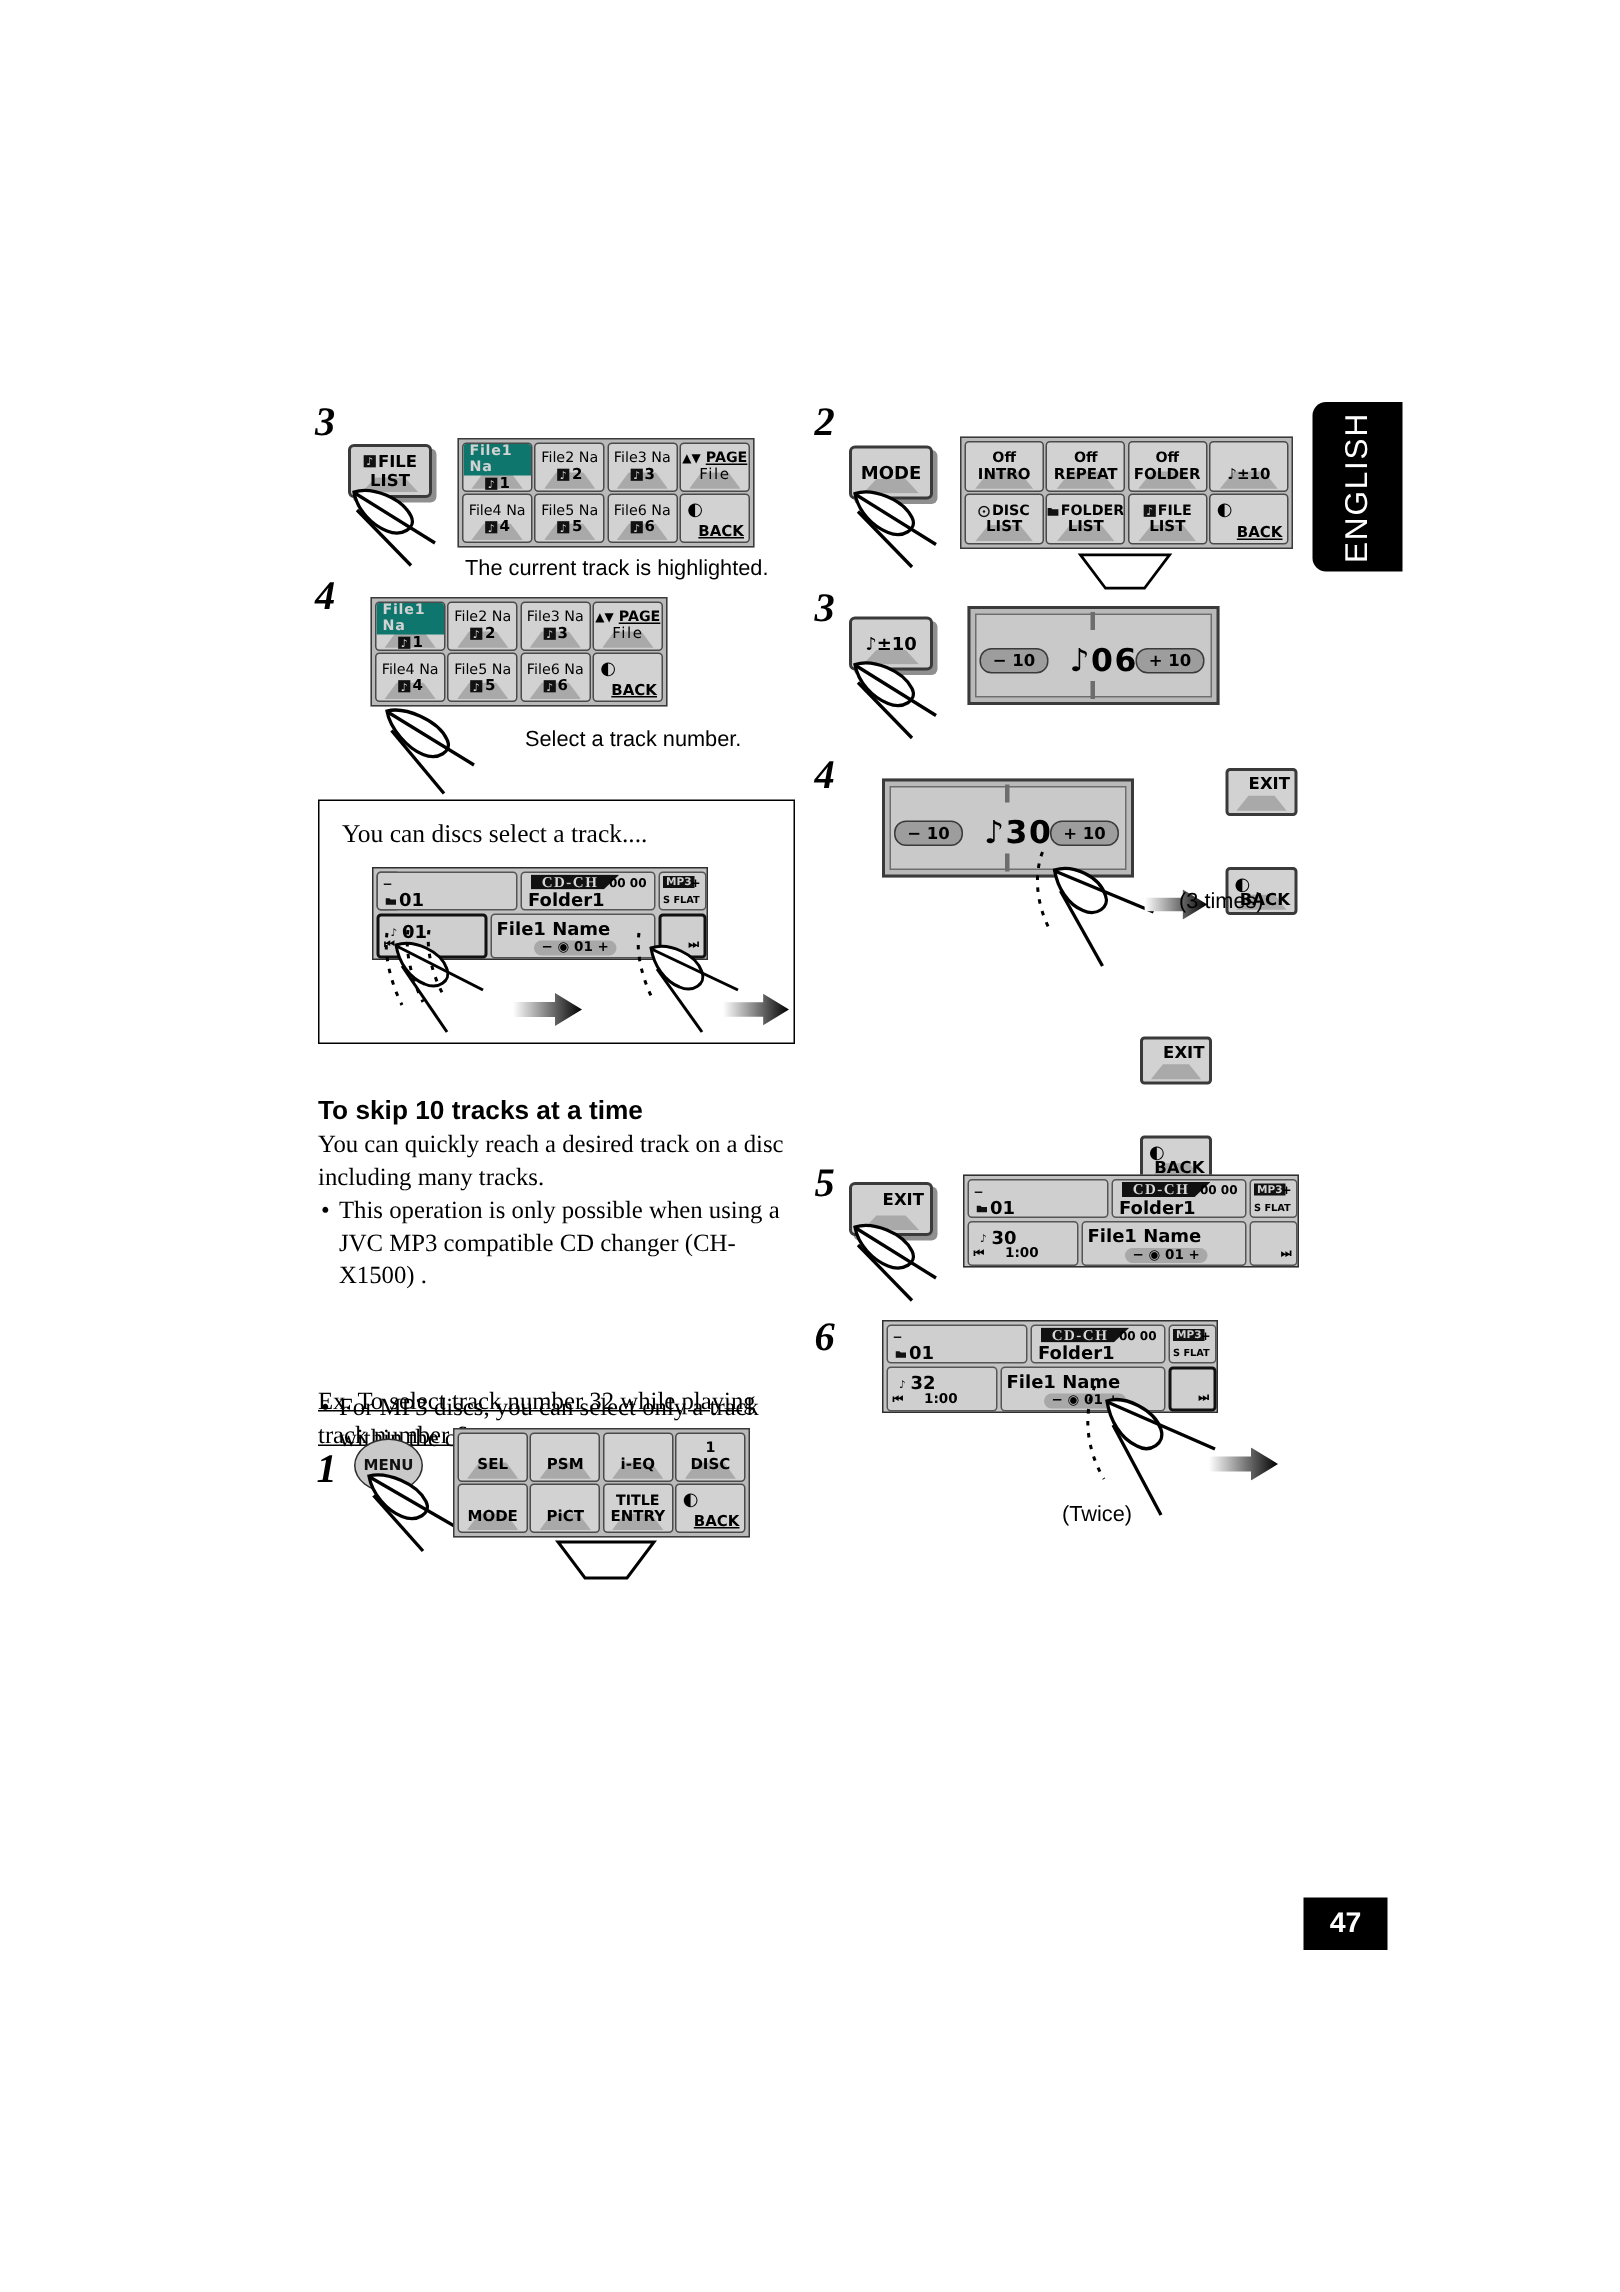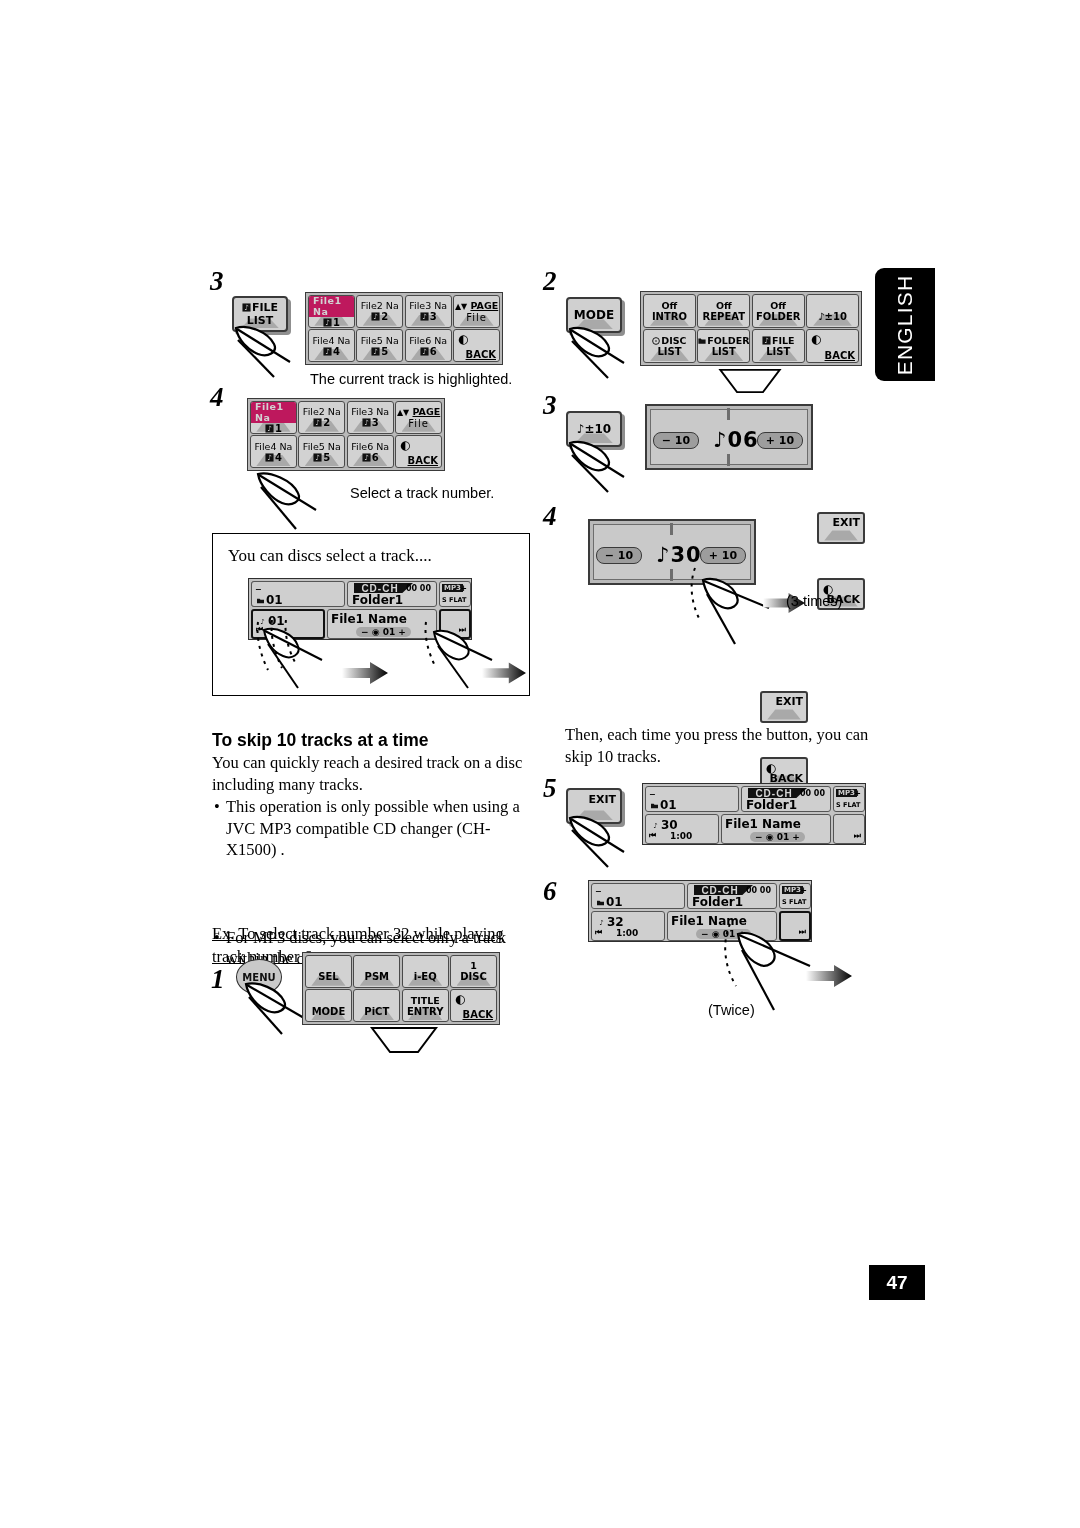--- a/index.html
+++ b/index.html
@@ -52,21 +52,21 @@
   }
   
   .skey.ramp::after{
     content:"";position:absolute;left:12%;right:12%;bottom:1px;height:36%;
     background:#a9a9a9;clip-path:polygon(14% 100%,0% 100%,24% 0%,76% 0%,100% 100%,86% 100%);
     z-index:0;
   }
   .skey > *{position:relative;z-index:1;}
   .skey .t1{font-size:9.5px;line-height:11px;letter-spacing:0px;}
   .skey .t2{font-size:10px;line-height:11px;}
-  .skey .hl{background:#be185d;color:#d2d2d2;padding:0 4px;letter-spacing:.5px;}
+  .skey .hl{background:#0f766e;color:#d2d2d2;padding:0 4px;letter-spacing:.5px;}
 
   
   .hardkey{
     position:absolute;background:#d0d0d0;border:2px solid #3a3a3a;
     border-radius:4px;box-shadow:3px 3px 0 #8f8f8f;
     display:flex;flex-direction:column;align-items:center;justify-content:center;
     font-family:"DejaVu Sans",sans-serif;font-weight:bold;color:#000;
     overflow:hidden;box-sizing:border-box;
   }
   .hardkey::after{
@@ -109,21 +109,21 @@
     position:absolute;background:#c3c3c3;border:1.5px solid #2f2f2f;
     box-sizing:border-box;
   }
   .lcdcell{
     position:absolute;background:#cfcfcf;border:1.5px solid #555;border-radius:3px;
     box-sizing:border-box;font-family:"DejaVu Sans",sans-serif;font-weight:bold;color:#000;
   }
   .lcdcell.thick{border:2.5px solid #111;}
   .srcbadge{
     position:absolute;background:#111;color:#d6d6d6;
-    font-family:Liberation Sans, sans-serif;font-weight:bold;font-size:10px;
+    font-family:Liberation Serif, serif;font-weight:bold;font-size:10px;
     letter-spacing:1px;display:flex;align-items:center;justify-content:center;
     clip-path:polygon(0 0,100% 0,82% 100%,0 100%);
     padding-right:7px;
   }
   .tiny{font-family:"DejaVu Sans",sans-serif;font-weight:bold;font-size:8px;}
 
   
   #note-box{
     position:absolute;left:212px;top:533px;width:318px;height:163px;
     border:1.5px solid #000;box-sizing:border-box;background:#fff;
@@ -523,21 +523,20 @@
     <path d="M20 14 C32 10, 50 18, 54 31 C57 39, 48 45, 39 41 C29 37, 22 26, 20 14 Z" fill="#fff" stroke="#000" stroke-width="2.2"></path>
     <path d="M21 15 L86 42" stroke="#000" stroke-width="2.2" fill="none"></path>
     <path d="M24 28 L52 78" stroke="#000" stroke-width="2.2" fill="none"></path>
     <path d="M12 2 C6 18, 8 38, 18 56" stroke="#000" stroke-width="2" fill="none" stroke-dasharray="3 5"></path>
   </svg>
   <svg class="rarrow" style="left:762px;top:593px;" width="44" height="20" viewBox="0 0 46 22">
     <path d="M0 6 L28 6 L28 0 L46 11 L28 22 L28 16 L0 16 Z" fill="url(#gr1)"></path>
   </svg>
   <div class="abs cap" style="left:786px;top:593px;">(3 times)</div>
 
-  <div class="abs serif col" style="left:565px;top:724px;width:312px;">Then, each time you press the button, you can skip 10 tracks.</div>
 
   <div class="abs stepnum" style="left:543px;top:775px;">5</div>
   <div class="hardkey" style="left:566px;top:788px;width:56px;height:36px;">
     <span style="position:absolute;right:4px;top:3px;font-size:11px;">EXIT</span>
   </div>
   <svg class="finger" style="left:562px;top:812px;" width="70" height="58" viewBox="0 0 70 58">
     <path d="M8 6 C20 2, 40 10, 46 22 C50 30, 40 36, 30 32 C20 28, 10 18, 8 6 Z" fill="#fff" stroke="#000" stroke-width="2.2"></path>
     <path d="M9 7 L62 40" stroke="#000" stroke-width="2.2" fill="none"></path>
     <path d="M10 18 L46 55" stroke="#000" stroke-width="2.2" fill="none"></path>
   </svg>

